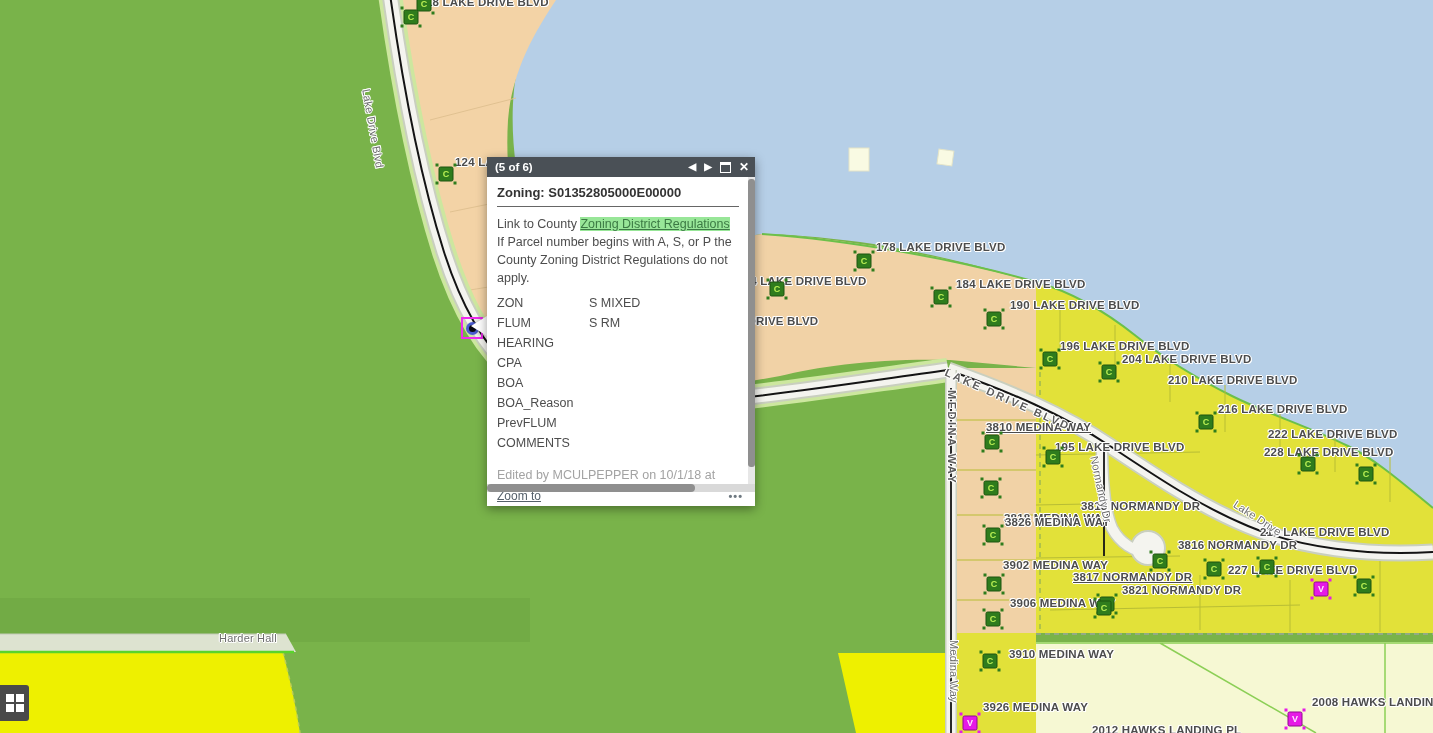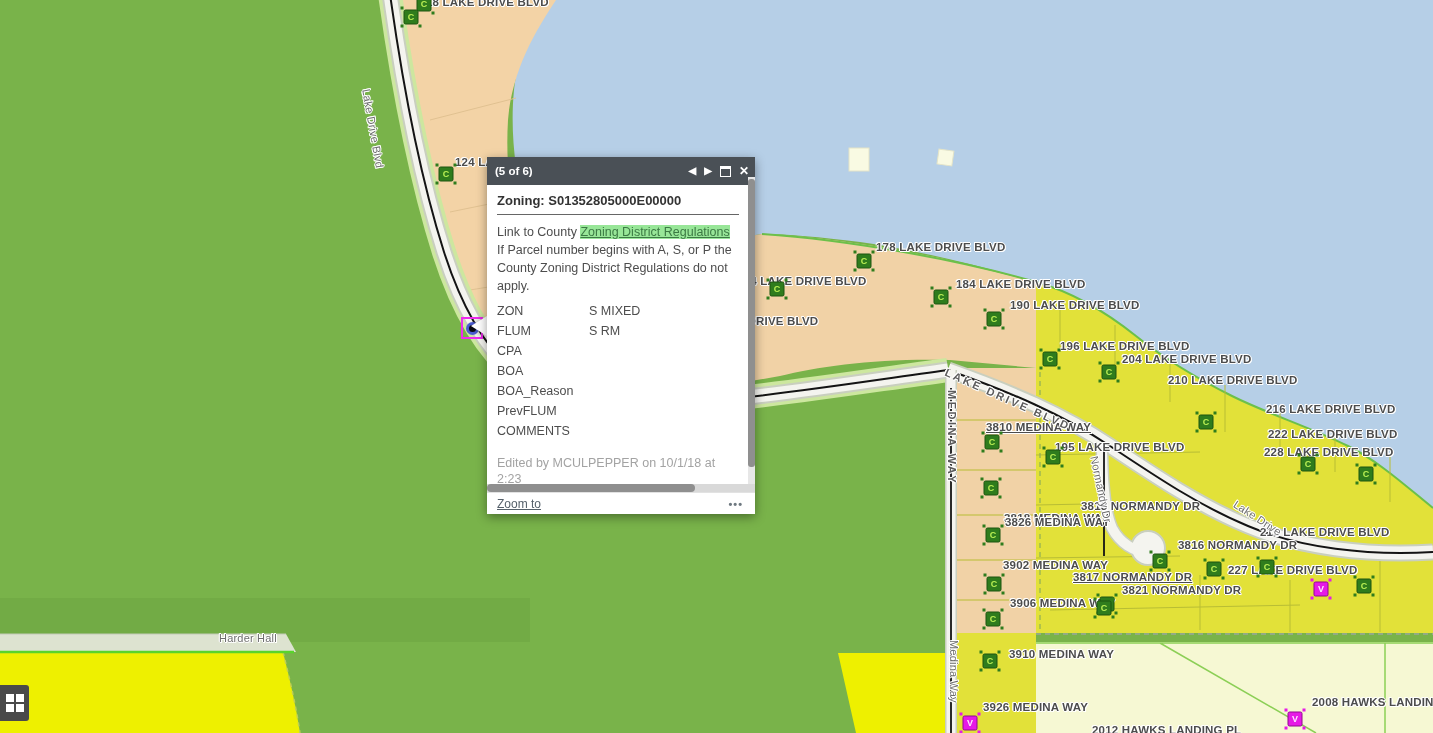--- a/index.html
+++ b/index.html
@@ -21,21 +21,21 @@
       box-shadow:-9px -9px 0 -6px #2f7c1d,9px -9px 0 -6px #2f7c1d,-9px 9px 0 -6px #2f7c1d,9px 9px 0 -6px #2f7c1d;}
   .mv{background:#e61ae6;color:#ffe2ff;border:1px solid #8f0a8f;
       box-shadow:-9px -9px 0 -6px #e61ae6,9px -9px 0 -6px #e61ae6,-9px 9px 0 -6px #e61ae6,9px 9px 0 -6px #e61ae6;}
   
   #selected{position:absolute;left:461px;top:317px;width:18px;height:18px;z-index:14;
     border:2px solid #ee2bee;display:flex;align-items:center;justify-content:center;}
   #selected .dot{width:7px;height:7px;border-radius:50%;background:#0a0a14;border:3px solid #4d5dd6;}
   
   #popup{position:absolute;left:487px;top:157px;width:268px;z-index:50;
     box-shadow:0 3px 10px rgba(0,0,0,.4);font-size:12.5px;color:#4d4d4d;background:#fff;}
-  #popup .hdr{height:28px;background:#4a5056;color:#fff;display:flex;align-items:center;
+  #popup .hdr{height:20px;background:#4a5056;color:#fff;display:flex;align-items:center;
     padding:0 6px 0 8px;font-size:11.5px;font-weight:bold;}
   #popup .hdr .ttl{flex:0 0 auto;}
   #popup .hdr .sp{flex:1;}
   .hbtn{color:#fff;font-size:10px;margin-left:8px;cursor:pointer;line-height:20px;}
   .hbtn.max{width:9px;height:7px;border:1.5px solid #fff;border-top:3px solid #fff;margin-top:0;}
   .hbtn.cls{font-size:12px;font-weight:bold;}
   #popup .content{position:relative;height:307px;background:#fff;padding:8px 16px 0 10px;
     box-sizing:border-box;overflow:hidden;}
   #popup .ztitle{font-size:13px;font-weight:bold;color:#333;margin:0 0 6px 0;}
   #popup .rule{border-bottom:1px solid #666;margin:0 0 8px 0;}
@@ -153,21 +153,21 @@
       <span class="maplabel" style="left: 420px; top: -4px;">118 LAKE DRIVE BLVD</span>
       <span class="maplabel" style="left: 455px; top: 156px;">124 LAKE DRIVE BLVD</span>
       <span class="maplabel" style="left: 737px; top: 275px;">174 LAKE DRIVE BLVD</span>
       <span class="maplabel" style="left: 712px; top: 315px;">LAKE DRIVE BLVD</span>
       <span class="maplabel" style="left: 876px; top: 241px;">178 LAKE DRIVE BLVD</span>
       <span class="maplabel" style="left: 956px; top: 278px;">184 LAKE DRIVE BLVD</span>
       <span class="maplabel" style="left: 1010px; top: 299px;">190 LAKE DRIVE BLVD</span>
       <span class="maplabel" style="left: 1060px; top: 340px;">196 LAKE DRIVE BLVD</span>
       <span class="maplabel" style="left: 1122px; top: 353px;">204 LAKE DRIVE BLVD</span>
       <span class="maplabel" style="left: 1168px; top: 374px;">210 LAKE DRIVE BLVD</span>
-      <span class="maplabel" style="left: 1266px; top: 403px;">216 LAKE DRIVE BLVD</span>
+      <span class="maplabel" style="left: 1218px; top: 403px;">216 LAKE DRIVE BLVD</span>
       <span class="maplabel" style="left: 1268px; top: 428px;">222 LAKE DRIVE BLVD</span>
       <span class="maplabel" style="left: 1264px; top: 446px;">228 LAKE DRIVE BLVD</span>
       <span class="maplabel" style="left: 1055px; top: 441px;">195 LAKE DRIVE BLVD</span>
       <span class="maplabel" style="left: 1260px; top: 526px;">219 LAKE DRIVE BLVD</span>
       <span class="maplabel" style="left: 1228px; top: 564px;">227 LAKE DRIVE BLVD</span>
       <span class="maplabel" style="left: 986px; top: 421px; text-decoration: underline;">3810 MEDINA WAY</span>
       <span class="maplabel" style="left: 1004px; top: 468px; margin-top: 44px;">3818 MEDINA WAY</span>
       <span class="maplabel" style="left: 1005px; top: 516px;">3826 MEDINA WAY</span>
       <span class="maplabel" style="left: 1003px; top: 559px;">3902 MEDINA WAY</span>
       <span class="maplabel" style="left: 1010px; top: 597px;">3906 MEDINA WAY</span>
@@ -242,20 +242,24 @@
 
       <div class="frow">
         <span class="fl">ZON</span>
         <span class="fv">S MIXED</span>
       </div>
       <div class="frow">
         <span class="fl">FLUM</span>
         <span class="fv">S RM</span>
       </div>
       <div class="frow">
+        <span class="fl">HEARING</span>
+        <span class="fv"></span>
+      </div>
+      <div class="frow">
         <span class="fl">CPA</span>
         <span class="fv"></span>
       </div>
       <div class="frow">
         <span class="fl">BOA</span>
         <span class="fv"></span>
       </div>
       <div class="frow">
         <span class="fl">BOA_Reason</span>
         <span class="fv"></span>

